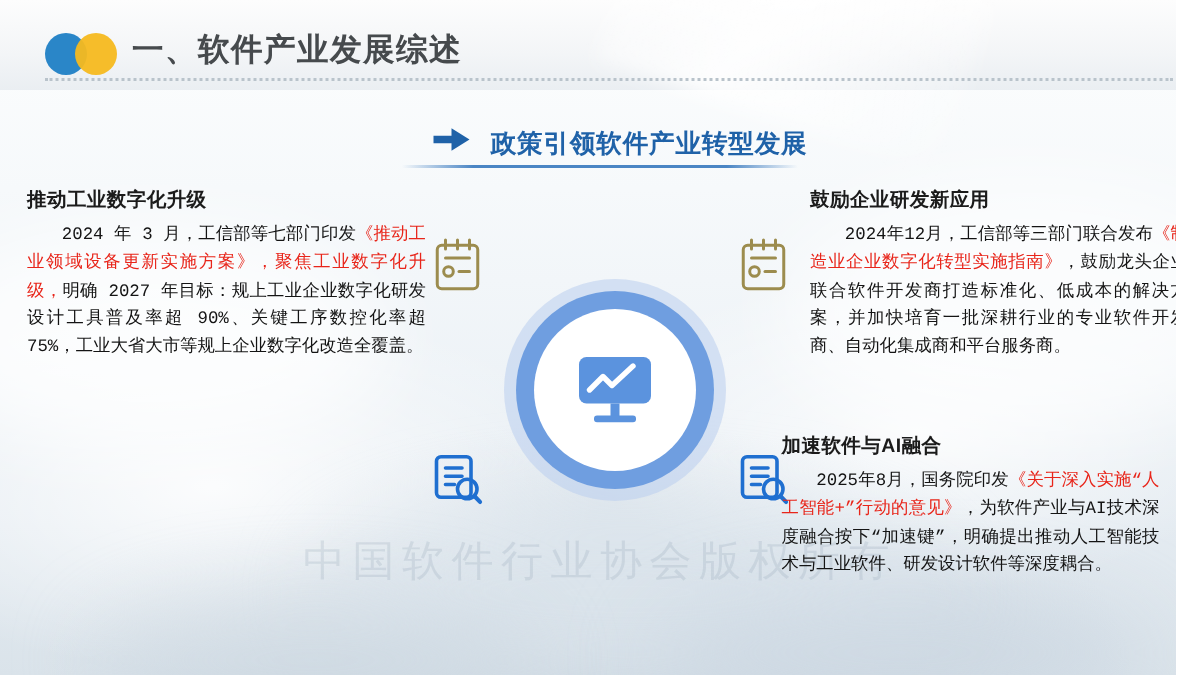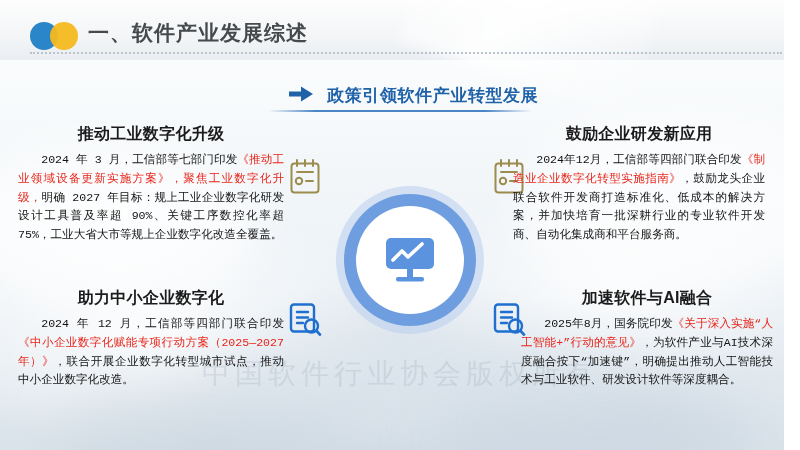--- a/index.html
+++ b/index.html
@@ -58,27 +58,27 @@
   .ring-outer{position:absolute;left:0;top:0;width:148px;height:148px;border-radius:50%;
      background:#b9cdee;opacity:.55;}
   .ring-mid{position:absolute;left:8px;top:8px;width:132px;height:132px;border-radius:50%;
      background:#6f9ee0;}
   .ring-in{position:absolute;left:20px;top:20px;width:108px;height:108px;border-radius:50%;
      background:#ffffff;}
   .badge-icon{position:absolute;left:44px;top:44px;width:60px;height:60px;}
 
   
   .blk{position:absolute;}
-  .blk-title{font-size:16px;font-weight:bold;color:#1b1b1b;text-align:center;
+  .blk-title{font-size:13px;font-weight:bold;color:#1b1b1b;
      margin-bottom:6px;letter-spacing:.3px;}
   .blk-body{font-size:11.6px;line-height:1.62;color:#141414;text-align:justify;
      text-indent:2em;font-family:Liberation Mono, monospace;}
   .blk-body .hl{color:#e8251a;}
   .b-tl{left:18px;top:124px;width:266px;}
-  .b-tr{left:513px;top:124px;width:252px;}
+  .b-tr{left:540px;top:124px;width:252px;}
   .b-bl{left:18px;top:288px;width:266px;}
   .b-br{left:521px;top:288px;width:252px;}
 
   
   .side-ico{position:absolute;width:34px;height:38px;}
   .i-tl{left:288px;top:158px;}
   .i-tr{left:492px;top:158px;}
   .i-bl{left:288px;top:302px;}
   .i-br{left:492px;top:302px;}
 </style>
@@ -168,26 +168,22 @@
     </svg>
   </div>
 
   <div class="blk b-tl">
     <div class="blk-title">推动工业数字化升级</div>
     <div class="blk-body"><span>2024 年 3 月，工信部等七部门印发</span><span class="hl">《推动工业领域设备更新实施方案》，聚焦工业数字化升级，</span><span>明确 2027 年目标：规上工业企业数字化研发设计工具普及率超 90%、关键工序数控化率超 75%，工业大省大市等规上企业数字化改造全覆盖。</span></div>
   </div>
 
   <div class="blk b-tr">
     <div class="blk-title">鼓励企业研发新应用</div>
-    <div class="blk-body"><span>2024年12月，工信部等四部门联合印发</span><span class="hl">《制造业企业数字化转型实施指南》</span><span>，鼓励龙头企业联合软件开发商打造标准化、低成本的解决方案，并加快培育一批深耕行业的专业软件开发商、自动化集成商和平台服务商。</span></div>
+    <div class="blk-body"><span>2024年12月，工信部等三部门联合发布</span><span class="hl">《制造业企业数字化转型实施指南》</span><span>，鼓励龙头企业联合软件开发商打造标准化、低成本的解决方案，并加快培育一批深耕行业的专业软件开发商、自动化集成商和平台服务商。</span></div>
   </div>
 
-  <div class="blk b-bl">
-    <div class="blk-title">助力中小企业数字化</div>
-    <div class="blk-body"><span>2024 年 12 月，工信部等四部门联合印发</span><span class="hl">《中小企业数字化赋能专项行动方案（2025—2027年）》</span><span>，联合开展企业数字化转型城市试点，推动中小企业数字化改造。</span></div>
-  </div>
 
   <div class="blk b-br">
     <div class="blk-title">加速软件与AI融合</div>
     <div class="blk-body"><span>2025年8月，国务院印发</span><span class="hl">《关于深入实施“人工智能+”行动的意见》</span><span>，为软件产业与AI技术深度融合按下“加速键”，明确提出推动人工智能技术与工业软件、研发设计软件等深度耦合。</span></div>
   </div>
 
 </div>
 
 </body></html>

